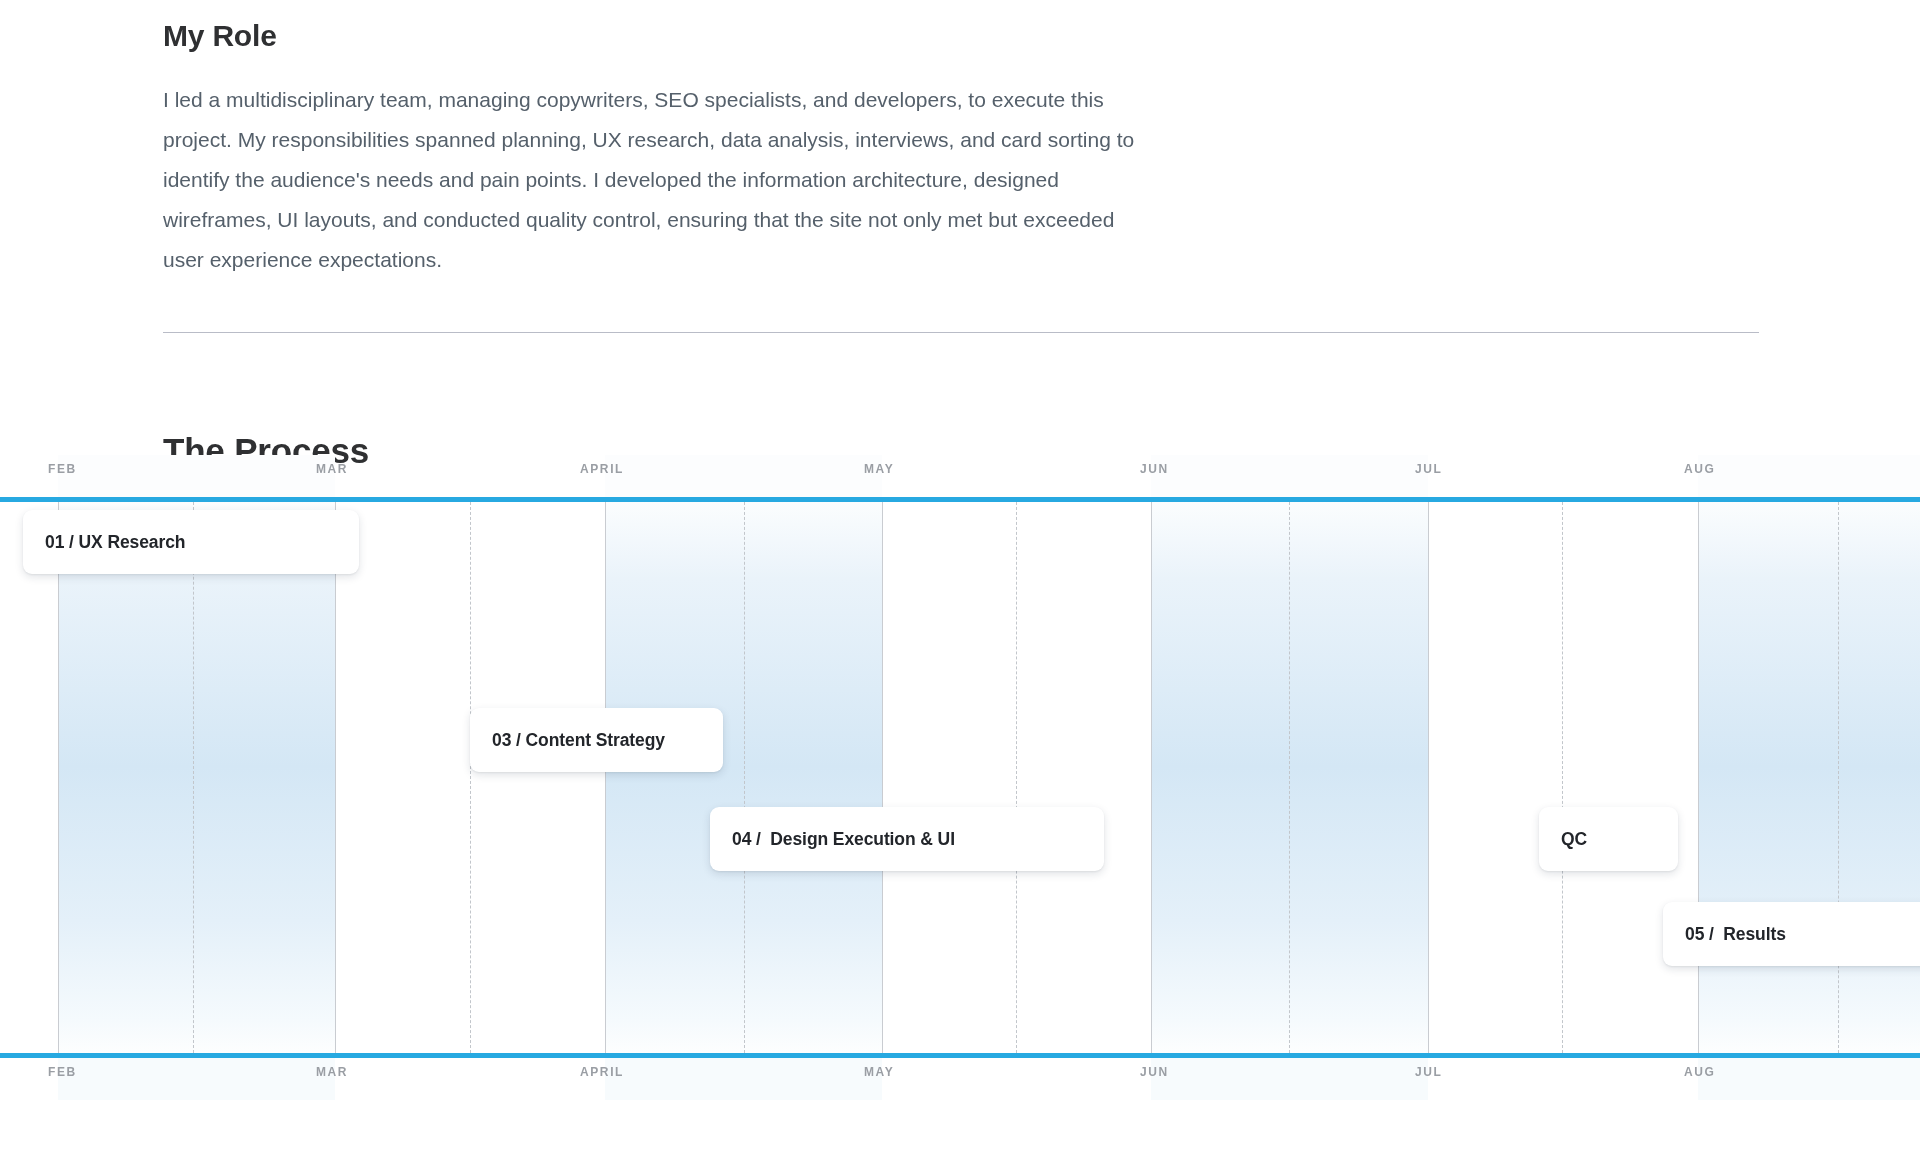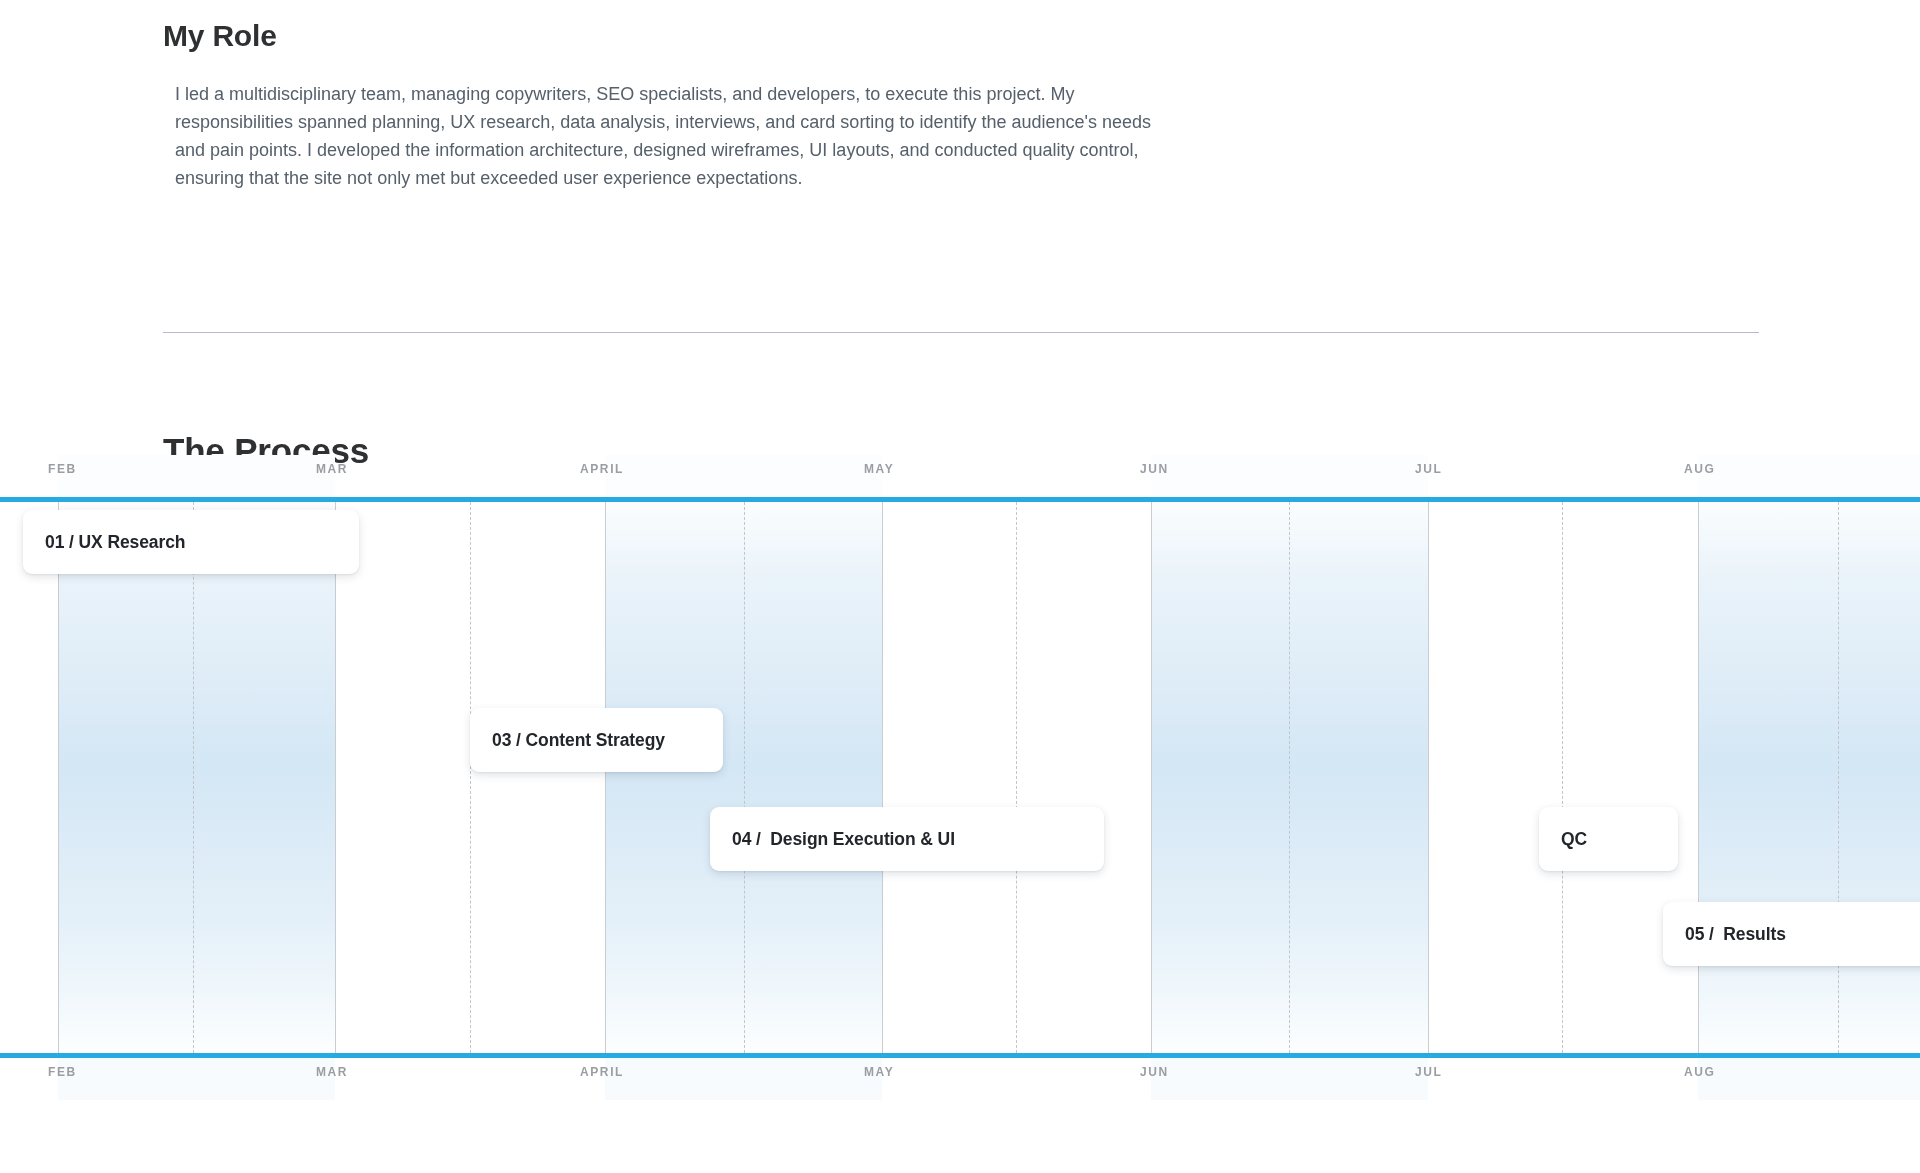--- a/index.html
+++ b/index.html
@@ -32,26 +32,26 @@
   }
   .section-title {
     font-size: 30px;
     font-weight: 700;
     color: #2f3032;
     letter-spacing: -0.2px;
     margin: 0 0 26px 0;
     line-height: 1.2;
   }
   .role-body {
-    font-size: 18px;
-    line-height: 28px;
+    font-size: 21px;
+    line-height: 40px;
     color: #55606b;
     font-weight: 400;
     max-width: 990px;
-    margin: 12px;
+    margin: 0;
   }
 
   .divider {
     position: absolute;
     left: 163px;
     top: 332px;
     width: 1596px;
     height: 1px;
     background: #b9bcc7;
   }

